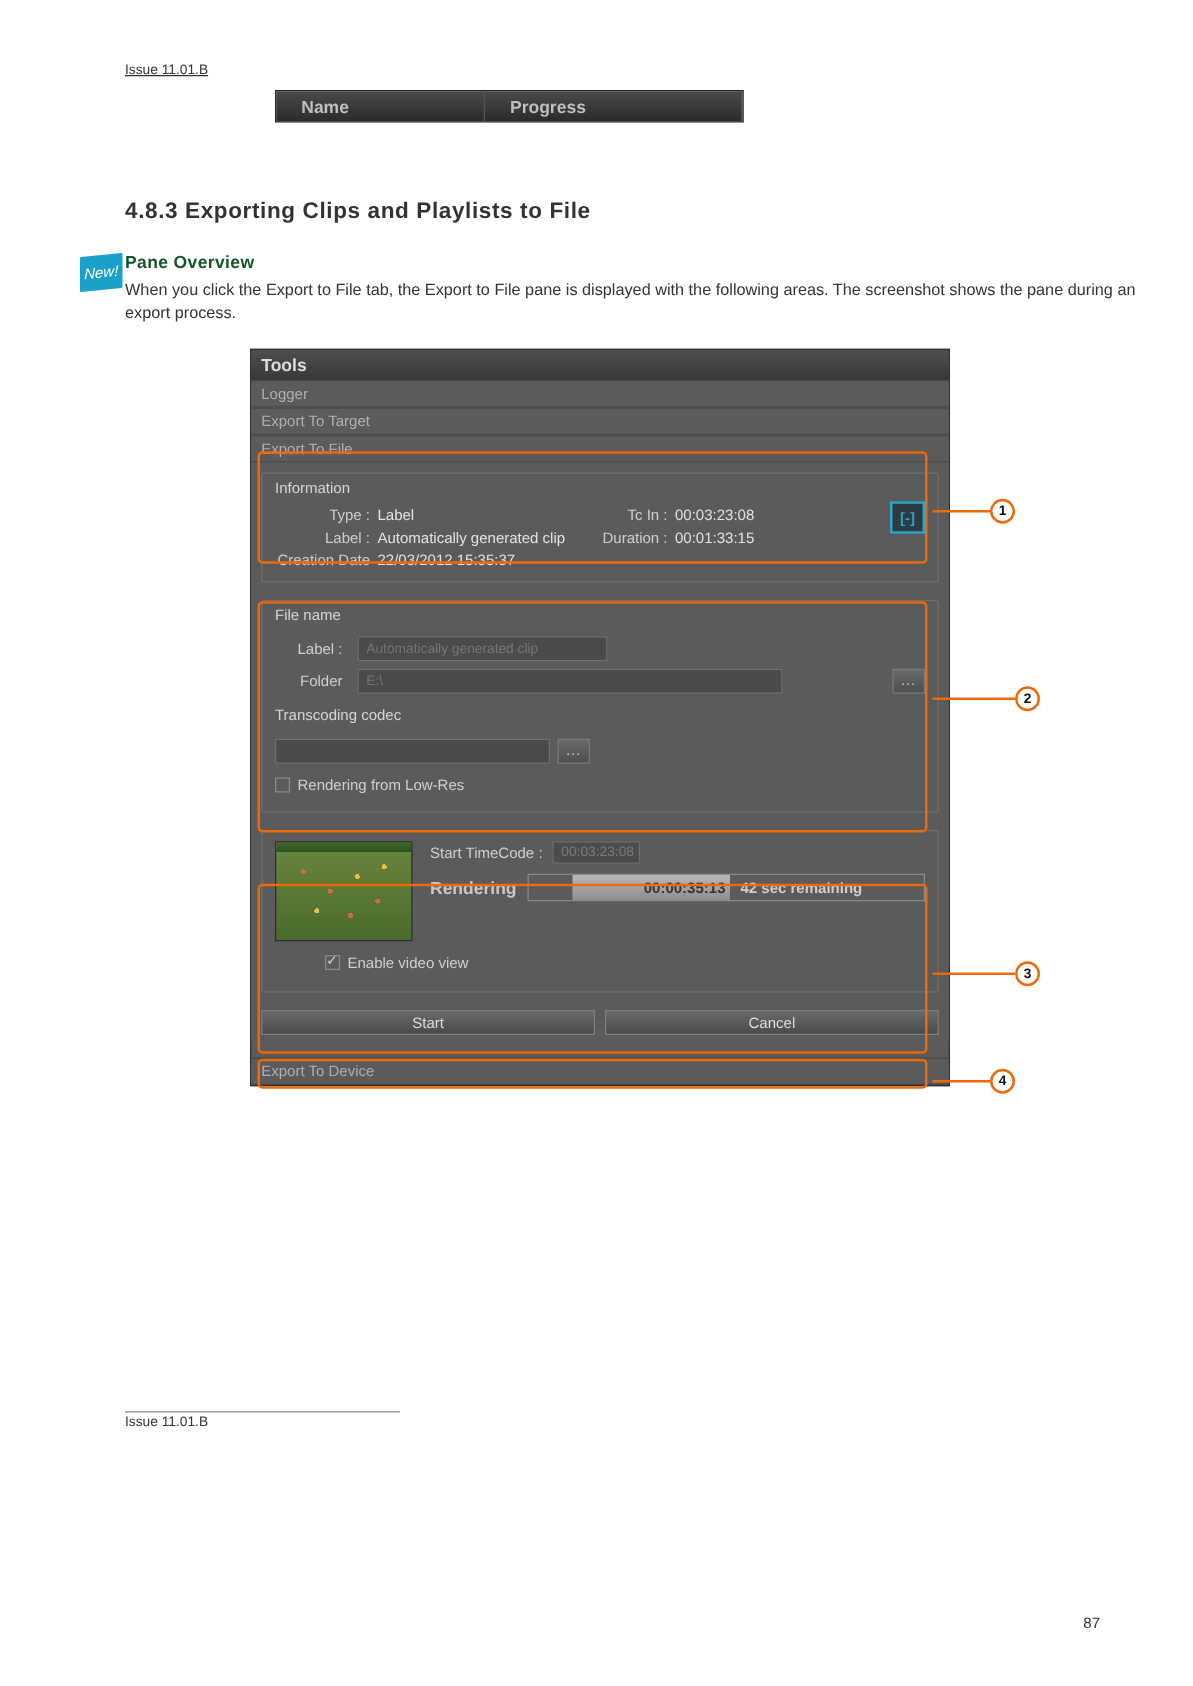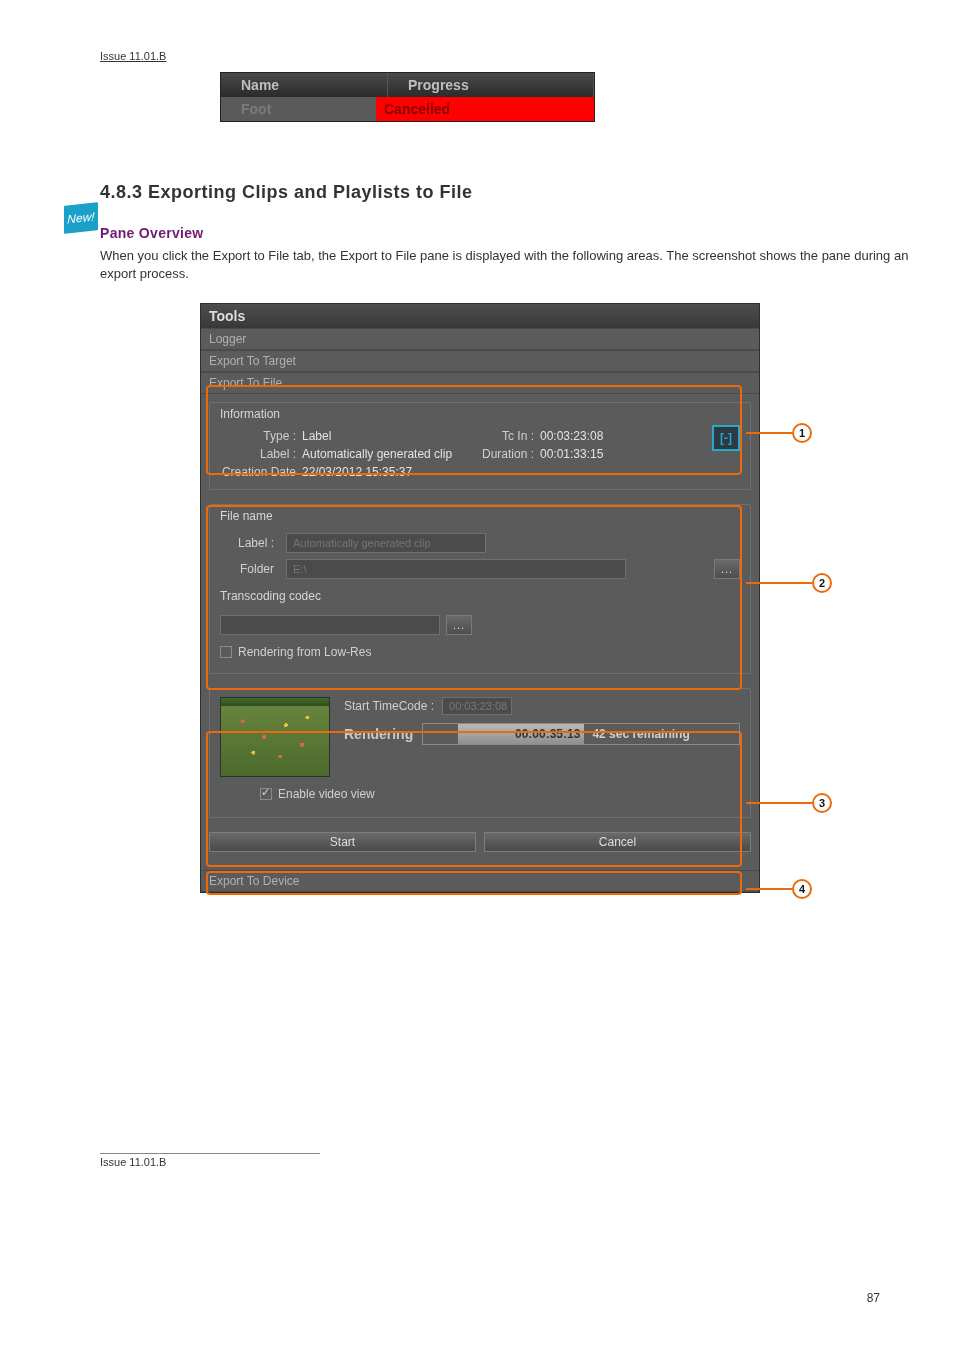--- a/index.html
+++ b/index.html
@@ -31,21 +31,21 @@
 
   
   .new-badge {
     position:absolute; left:64px; top:204px; width:34px; height:28px;
     background:#1aa0c9; color:#fff; font-style:italic; font-size:12px;
     display:flex; align-items:center; justify-content:center;
     border-radius:1px; transform: skewY(-6deg);
   }
 
   .h2 { font-size:18px; font-weight:bold; color:#333; margin:30px 0 4px 0; letter-spacing:0.5px; }
-  .h3 { font-size:14px; font-weight:bold; color:#701a75; margin:22px 0 6px 0; letter-spacing:0.3px; }
+  .h3 { font-size:14px; font-weight:bold; color:#14532d; margin:22px 0 6px 0; letter-spacing:0.3px; }
 
   
   .tools-wrap { position:relative; margin-top:20px; margin-left:100px; width:560px; }
   .tools-panel {
     width:560px; background:#5b5b5b; color:#d0d0d0;
     border:1px solid #2f2f2f;
     font-size:12px;
   }
   .tools-title { background:linear-gradient(#4e4e4e,#383838); padding:4px 8px; font-weight:bold; font-size:14px; color:#ddd; }
   .tools-tab { padding:3px 8px; background:#5b5b5b; border-top:1px solid #4a4a4a; border-bottom:1px solid #4a4a4a; color:#b0b0b0; font-size:12px; }
@@ -124,24 +124,20 @@
 
 <div class="page">
   <div class="issue-line"><span class="underline">Issue 11.01.B</span></div>
 
   <div style="margin-top:6px;margin-left:120px;font-size:13px;"></div>
 
   <div class="np-table">
     <div class="np-row np-header">
       <div class="np-cell np-name">Name</div>
       <div class="np-cell np-prog">Progress</div>
-    </div>
-    <div class="np-row np-body">
-      <div class="np-cell np-name">Foot</div>
-      <div class="np-cell np-prog">Cancelled</div>
     </div>
   </div>
 
   <div class="new-badge">New!</div>
 
   <div class="h2" style="margin-top:60px;">4.8.3 Exporting Clips and Playlists to File</div>
   <div class="h3">Pane Overview</div>
   <div class="small-note" style="margin-left:0;">When you click the Export to File tab, the Export to File pane is displayed with the following areas. The screenshot shows the pane during an export process.</div>
 
   <div class="tools-wrap">

